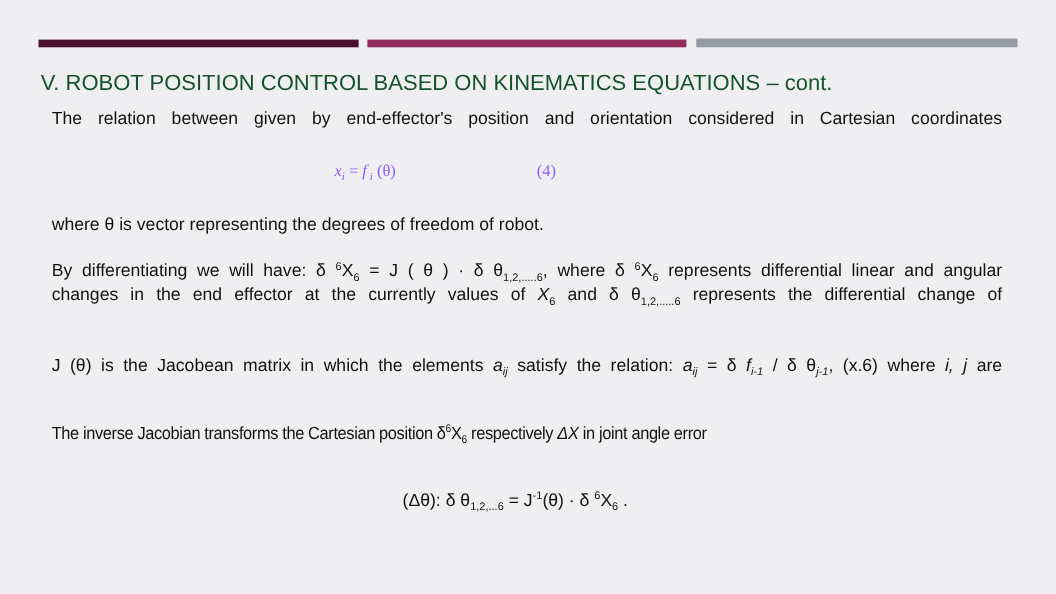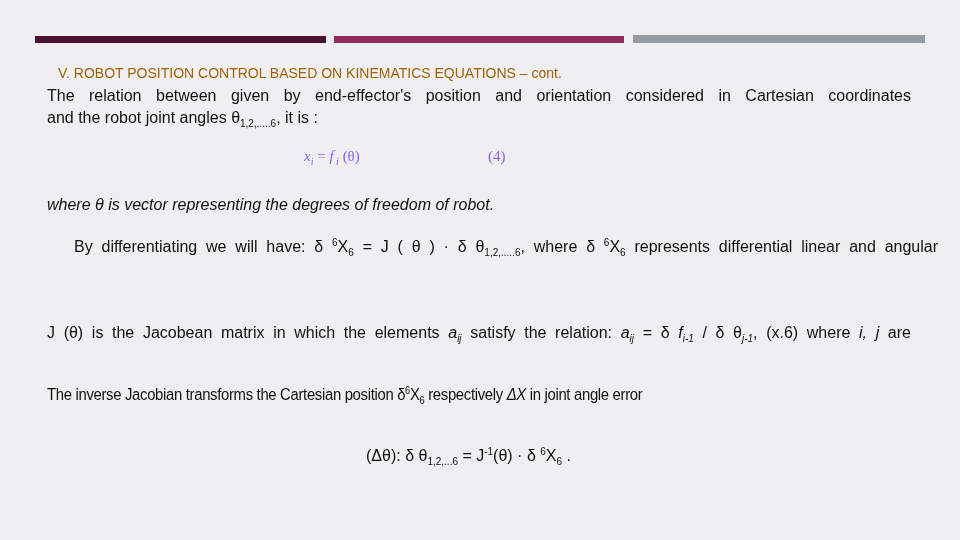--- a/index.html
+++ b/index.html
@@ -9,39 +9,39 @@
       position: relative;
       font-family: "Liberation Sans", sans-serif;
       color: #111;
     }
     .bar { position: absolute; top: 36px; height: 7px; }
     .bar1 { left: 35px; width: 291px; background: #4a1130; }
     .bar2 { left: 334px; width: 290px; background: #8e2d5d; }
     .bar3 { left: 633px; width: 292px; background: #959ba2; top: 35px; height: 8px; }
 
     .title {
-      position: absolute; left: 58px; top: 65px;
-      font-size: 14px; color: #a16207; white-space: nowrap;
+      position: absolute; left: 37px; top: 65px;
+      font-size: 20px; color: #14532d; white-space: nowrap;
     }
     .para {
       position: absolute; left: 47px; width: 864px;
       font-size: 16px; line-height: 21.5px; text-align: justify;
       text-align-last: left;
     }
-    .p1 { top: 85px; }
+    .p1 { top: 98px; }
     .p1 .l1 { display: block; text-align: justify; text-align-last: justify; }
     .eq4 {
       position: absolute; top: 148px; left: 304px;
       font-family: "Liberation Serif", serif; font-size: 15px; color: #8b5cf6;
     }
     .eq4 .num { position: absolute; left: 184px; top: 0; white-space: nowrap; }
     .eq4 .expr { white-space: nowrap; }
     .eq4 i { font-style: italic; }
-    .p2 { top: 194px; white-space: nowrap; font-style: italic; }
-    .p3 { top: 236px; margin-left: 27px; }
+    .p2 { top: 194px; white-space: nowrap; }
+    .p3 { top: 236px; }
     .p3 .jl { display: block; text-align: justify; text-align-last: justify; }
     .p4 { top: 322px; }
     .p4 .jl { display: block; text-align: justify; text-align-last: justify; }
     .p5 {
       position: absolute; left: 47px; top: 386px;
       font-size: 16px; white-space: nowrap; letter-spacing: -0.35px;
       transform: scaleX(0.93); transform-origin: left center;
     }
     .eqfinal {
       position: absolute; left: 366px; top: 431px;
@@ -57,32 +57,32 @@
 
 <div>
   <div class="bar bar1"></div>
   <div class="bar bar2"></div>
   <div class="bar bar3"></div>
 
   <div class="title">V. ROBOT POSITION CONTROL BASED ON KINEMATICS EQUATIONS – cont.</div>
 
   <div class="para p1">
     <span class="l1">The relation between given by end-effector's position and orientation considered in Cartesian coordinates</span>
-    <span><span>and the robot joint angles θ</span><sub>1,2,.....6</sub><span>, it is :</span></span>
   </div>
 
   <div class="eq4">
     <span class="expr"><i>x</i><sub class="it">i</sub><span> = </span><i>f</i><sub class="it"> i</sub><span> (θ)</span></span>
     <span class="num">(4)</span>
   </div>
 
   <div class="para p2">where θ is vector representing the degrees of freedom of robot.</div>
 
   <div class="para p3">
     <span class="jl"><span>By differentiating we will have: δ </span><sup>6</sup><span>X</span><sub>6</sub><span> = J ( θ ) · δ θ</span><sub>1,2,.....6</sub><span>, where δ </span><sup>6</sup><span>X</span><sub>6</sub><span> represents differential linear and angular</span></span>
+    <span class="jl"><span>changes in the end effector at the currently values of </span><span class="it">X</span><sub>6</sub><span> and δ θ</span><sub>1,2,.....6</sub><span> represents the differential change of</span></span>
   </div>
 
   <div class="para p4">
     <span class="jl"><span>J (θ) is the Jacobean matrix in which the elements </span><span class="it">a</span><sub class="it">ij</sub><span> satisfy the relation: </span><span class="it">a</span><sub class="it">ij</sub><span> = δ </span><span class="it">f</span><sub class="it">i-1</sub><span> / δ θ</span><sub class="it">j-1</sub><span>, (x.6) where </span><span class="it">i, j</span><span> are</span></span>
   </div>
 
   <div class="p5"><span>The inverse Jacobian transforms the Cartesian position δ</span><sup>6</sup><span>X</span><sub>6</sub><span> respectively </span><span class="it">ΔX</span><span> in joint angle error</span></div>
 
   <div class="eqfinal"><span>(Δθ): δ θ</span><sub>1,2,...6</sub><span> = J</span><sup>-1</sup><span>(θ) · δ </span><sup>6</sup><span>X</span><sub>6</sub><span> .</span></div>
 </div>

